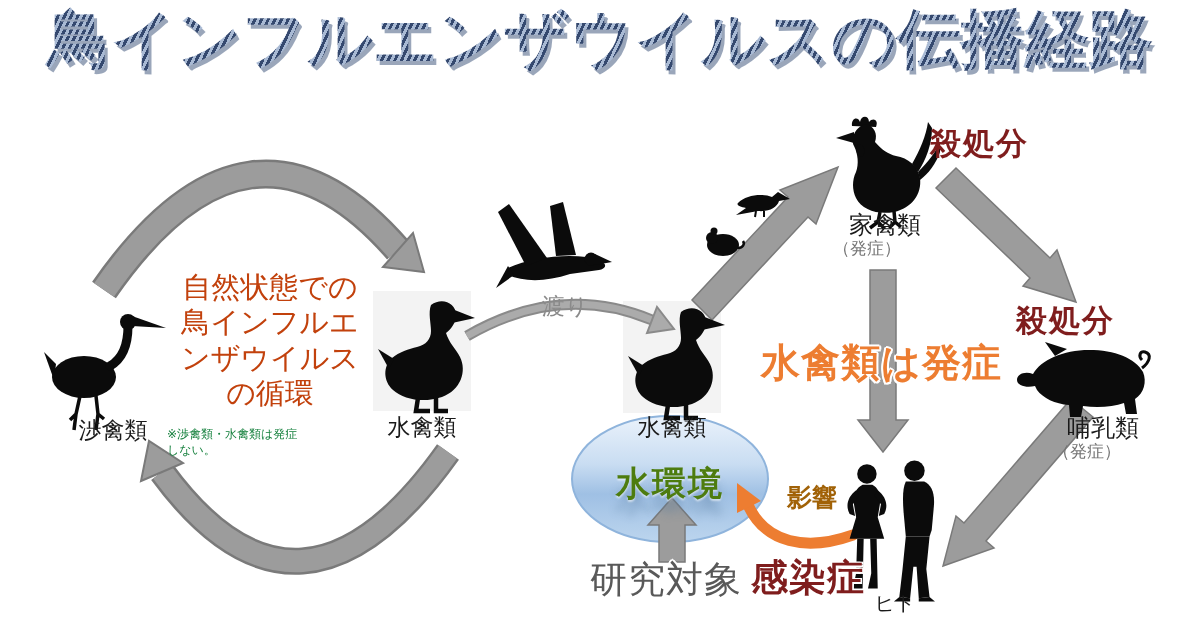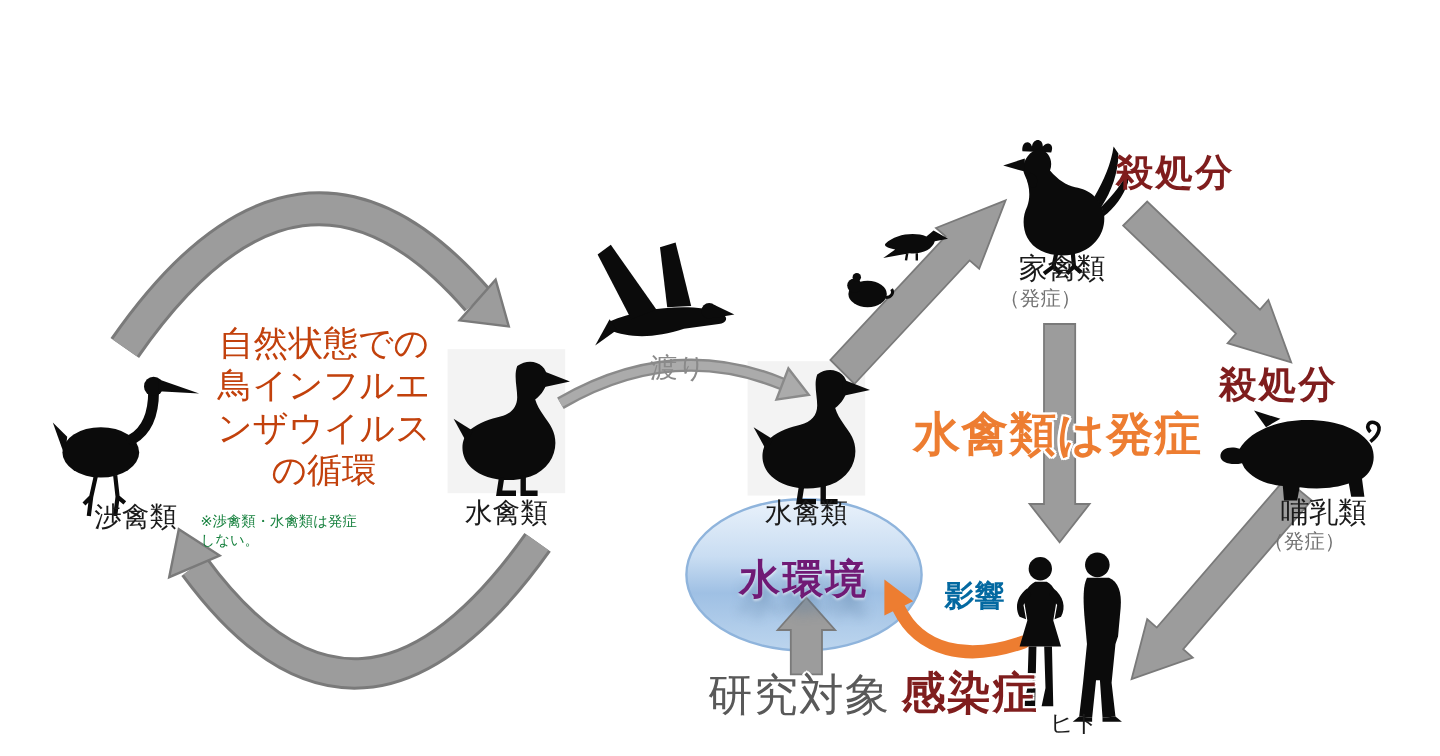--- a/index.html
+++ b/index.html
@@ -29,23 +29,23 @@
 
   .gold{font-weight:700;color:#7f1d1d;}
   .cull-top{left:930px;top:126px;font-size:31px;letter-spacing:2px;}
   .cull-right{left:1016px;top:303px;font-size:31px;letter-spacing:2px;}
   .infection{left:751px;top:556px;font-size:37px;letter-spacing:1px;
              text-shadow:1.5px 1.5px 0 #fff,-1.5px 1.5px 0 #fff,1.5px -1.5px 0 #fff,-1.5px -1.5px 0 #fff;}
 
   .outline-w{text-shadow:2px 0 0 #fff,-2px 0 0 #fff,0 2px 0 #fff,0 -2px 0 #fff,
              1.5px 1.5px 0 #fff,-1.5px 1.5px 0 #fff,1.5px -1.5px 0 #fff,-1.5px -1.5px 0 #fff;}
   .cycle-lbl{left:761px;top:340px;font-size:39px;font-weight:700;color:#ED7D31;letter-spacing:1px;}
-  .impact-lbl{left:787px;top:483px;font-size:25px;font-weight:700;color:#0369a1;}
+  .impact-lbl{left:787px;top:483px;font-size:25px;font-weight:700;color:#a16207;}
   .research-lbl{left:590px;top:558px;font-size:37px;font-weight:400;color:#595959;letter-spacing:1px;}
-  .water-lbl{left:595px;top:463px;width:150px;text-align:center;font-size:34px;font-weight:700;color:#701a75;
+  .water-lbl{left:595px;top:463px;width:150px;text-align:center;font-size:34px;font-weight:700;color:#4d7c0f;
              letter-spacing:2px;text-shadow:0 2px 2px rgba(255,255,255,.55),0 15px 9px rgba(86,121,158,.45);}
 </style>
 </head>
 <body>
 
 <div class="canvas">
 
   <svg class="layer" width="1200" height="630" viewBox="0 0 1200 630">
     <defs>
       <linearGradient id="gradEllipse" x1="0" y1="0" x2="0" y2="1">
@@ -157,20 +157,21 @@
       <path d="M15,72 L14,104 L11,118 L20,118 L21,72 Z"></path>
       <path d="M27,72 L28,104 L25,118 L34,118 L33,72 Z"></path>
       <circle cx="68" cy="9" r="9.5"></circle>
       <path d="M60,19 L77,19 C84,22 87,30 86,42 L84,64 L82,70 L60,70 L58,48 C57,35 57,25 60,19 Z"></path>
       <path d="M60,70 L57,100 L54,126 L64,127 L67,98 L70,98 L72,127 L82,126 L79,100 L82,70 Z"></path>
       <path d="M54,126 L49,130 L64,130 L64,127 Z"></path>
       <path d="M82,126 L87,130 L72,130 L72,127 Z"></path>
     </g>
   </svg>
 
+  <div class="txt title">鳥インフルエンザウイルスの伝播経路</div>
 
   <div class="txt nature-text">自然状態での
 鳥インフルエ
 ンザウイルス
 の循環</div>
   <div class="txt note">※渉禽類・水禽類は発症
 しない。</div>
   <div class="txt lbl wader-lbl">渉禽類</div>
   <div class="txt lbl wf1-lbl">水禽類</div>
   <div class="txt lbl migrate-lbl">渡り</div>

